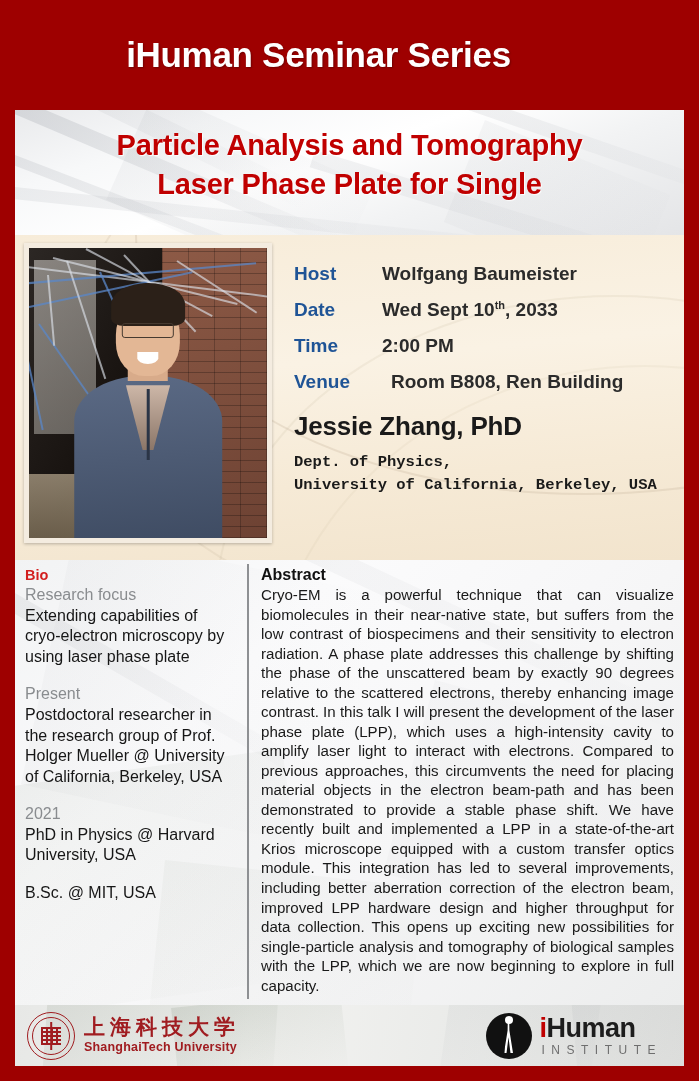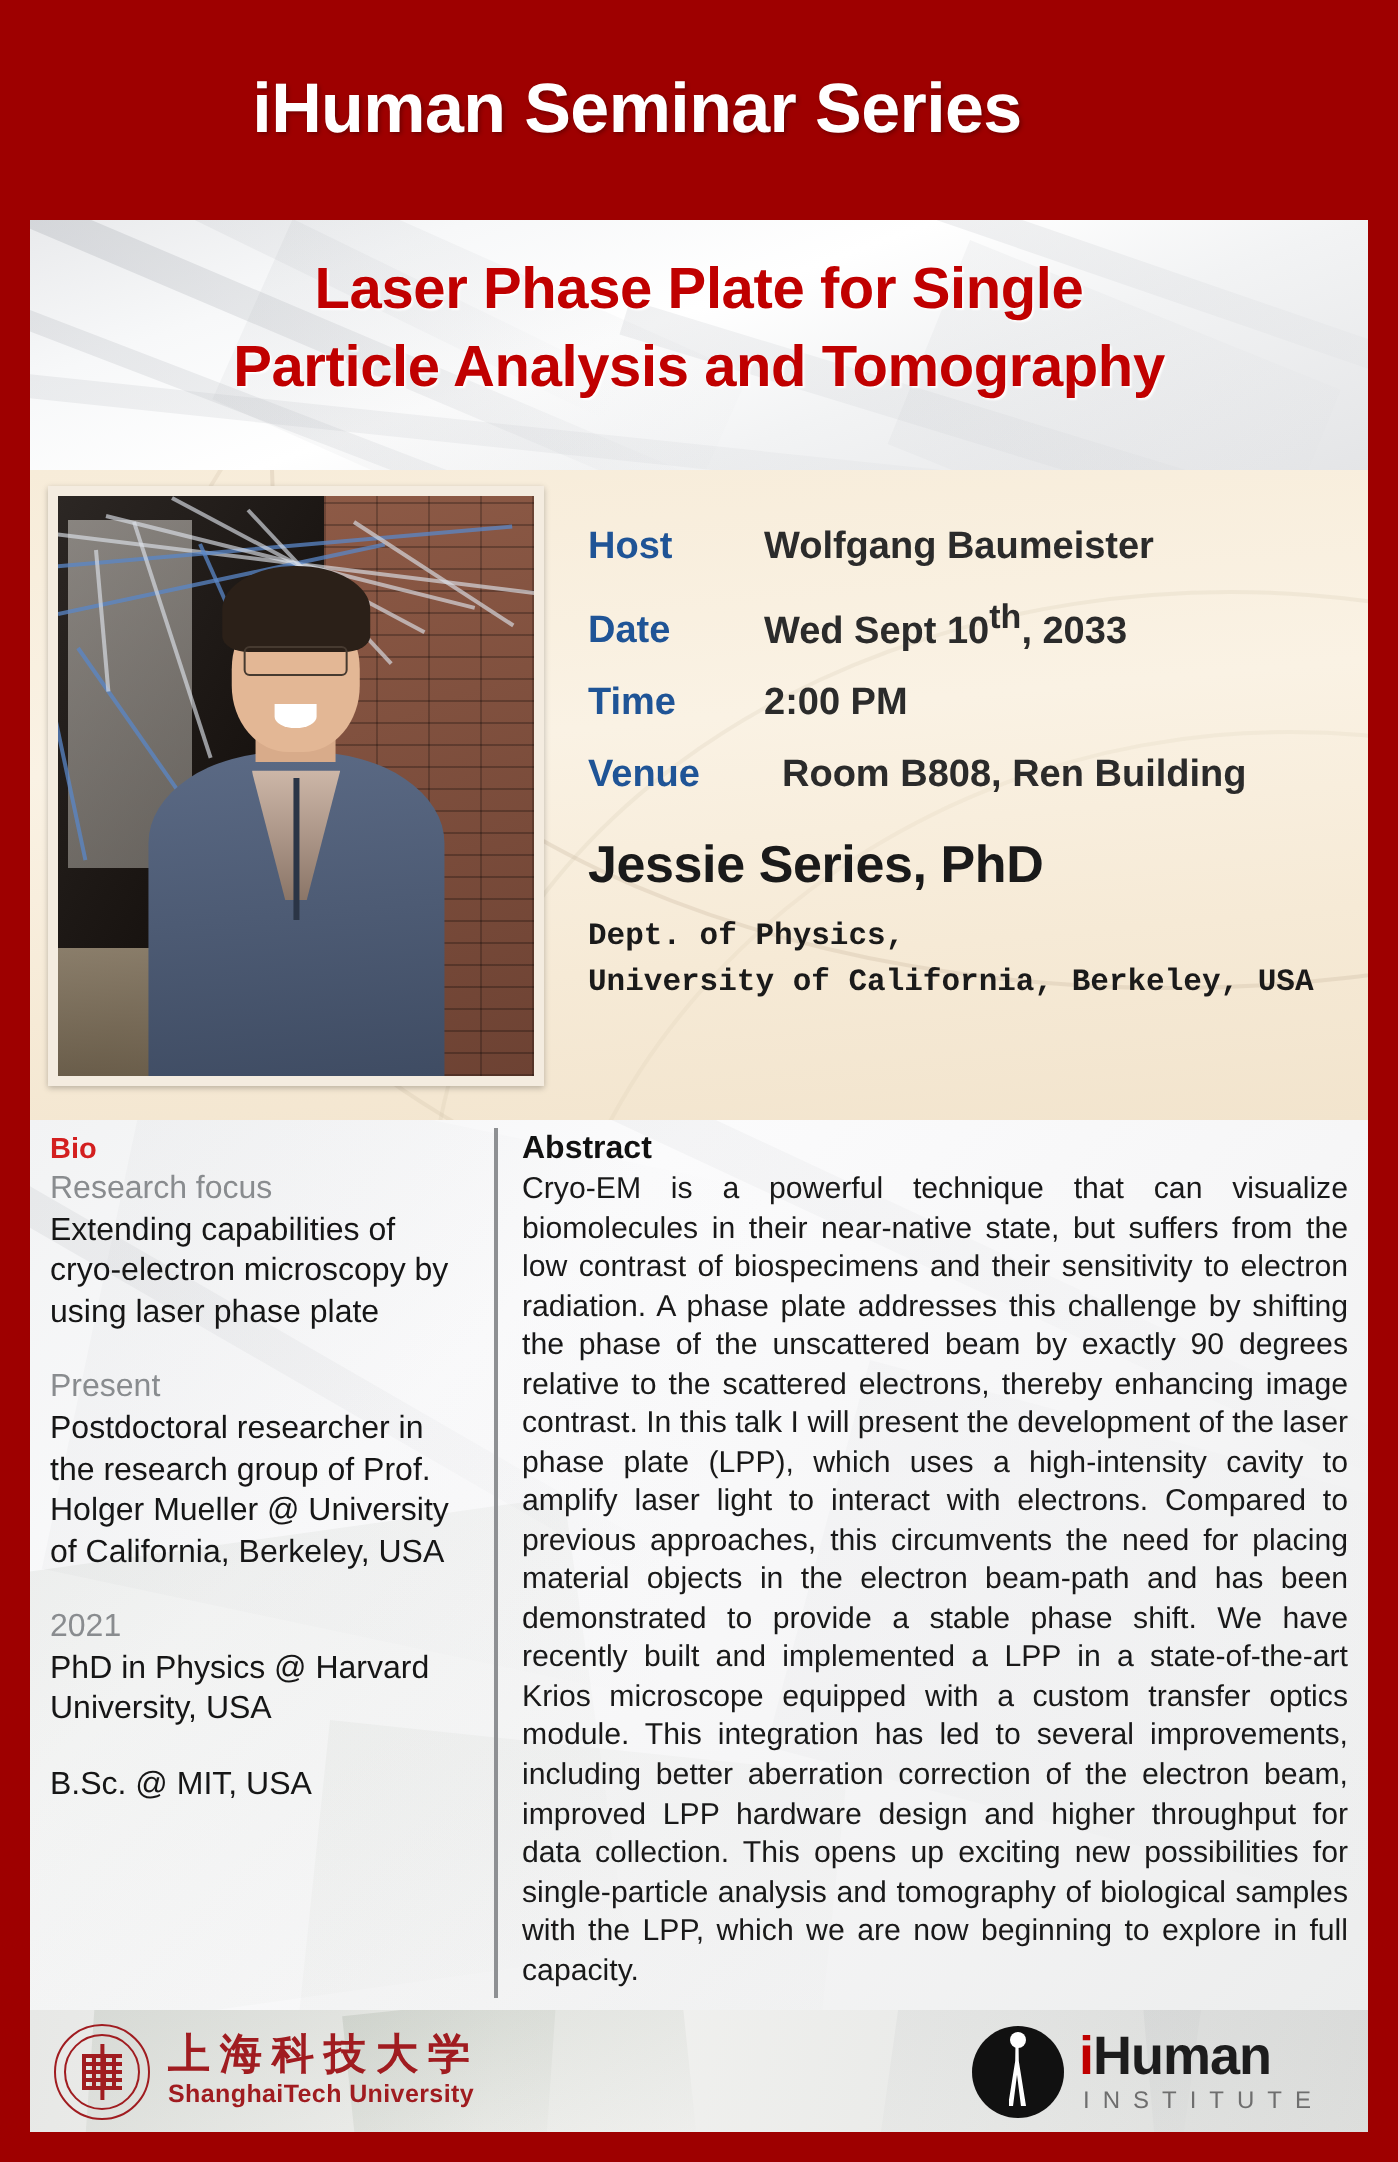--- a/index.html
+++ b/index.html
@@ -195,21 +195,21 @@
     color: #1f5496;
     font-size: 19px;
     font-weight: bold;
   }
   .detail-value {
     color: #2b2b2b;
     font-size: 19px;
     font-weight: bold;
   }
   .detail-row.venue .detail-value { padding-left: 9px; }
-  .detail-value sup { font-size: 17px; vertical-align: super; }
+  .detail-value sup { font-size: 11px; vertical-align: super; }
 
   .speaker-name {
     margin-top: 18px;
     color: #1a1a1a;
     font-size: 26px;
     font-weight: bold;
     letter-spacing: -0.2px;
   }
   .speaker-affil {
     margin-top: 9px;
@@ -397,22 +397,22 @@
     <div class="title-zone">
       <div class="arch a1"></div>
       <div class="arch a2"></div>
       <div class="arch a3"></div>
       <div class="arch a4"></div>
       <div class="arch a5"></div>
       <div class="arch a6"></div>
       <div class="arch a7"></div>
       <div class="arch a8"></div>
       <div class="seminar-title">
+        <div>Particle Analysis and Tomography</div>
         <div>Laser Phase Plate for Single</div>
-        <div>Particle Analysis and Tomography</div>
       </div>
     </div>
 
     <div class="speaker-band">
       <div class="cream-swoosh s1"></div>
       <div class="cream-swoosh s2"></div>
       <div class="cream-swoosh s3"></div>
       <div class="cream-swoosh s4"></div>
 
       <div class="photo-frame">
@@ -456,21 +456,21 @@
         </div>
         <div class="detail-row">
           <div class="detail-label">Time</div>
           <div class="detail-value">2:00 PM</div>
         </div>
         <div class="detail-row venue">
           <div class="detail-label">Venue</div>
           <div class="detail-value">Room B808, Ren Building</div>
         </div>
 
-        <div class="speaker-name">Jessie Series, PhD</div>
+        <div class="speaker-name">Jessie Zhang, PhD</div>
         <div class="speaker-affil">
           <div>Dept. of Physics,</div>
           <div>University of California, Berkeley, USA</div>
         </div>
       </div>
     </div>
 
     <div class="body-cols">
       <div class="body-tex bt1"></div>
       <div class="body-tex bt2"></div>

